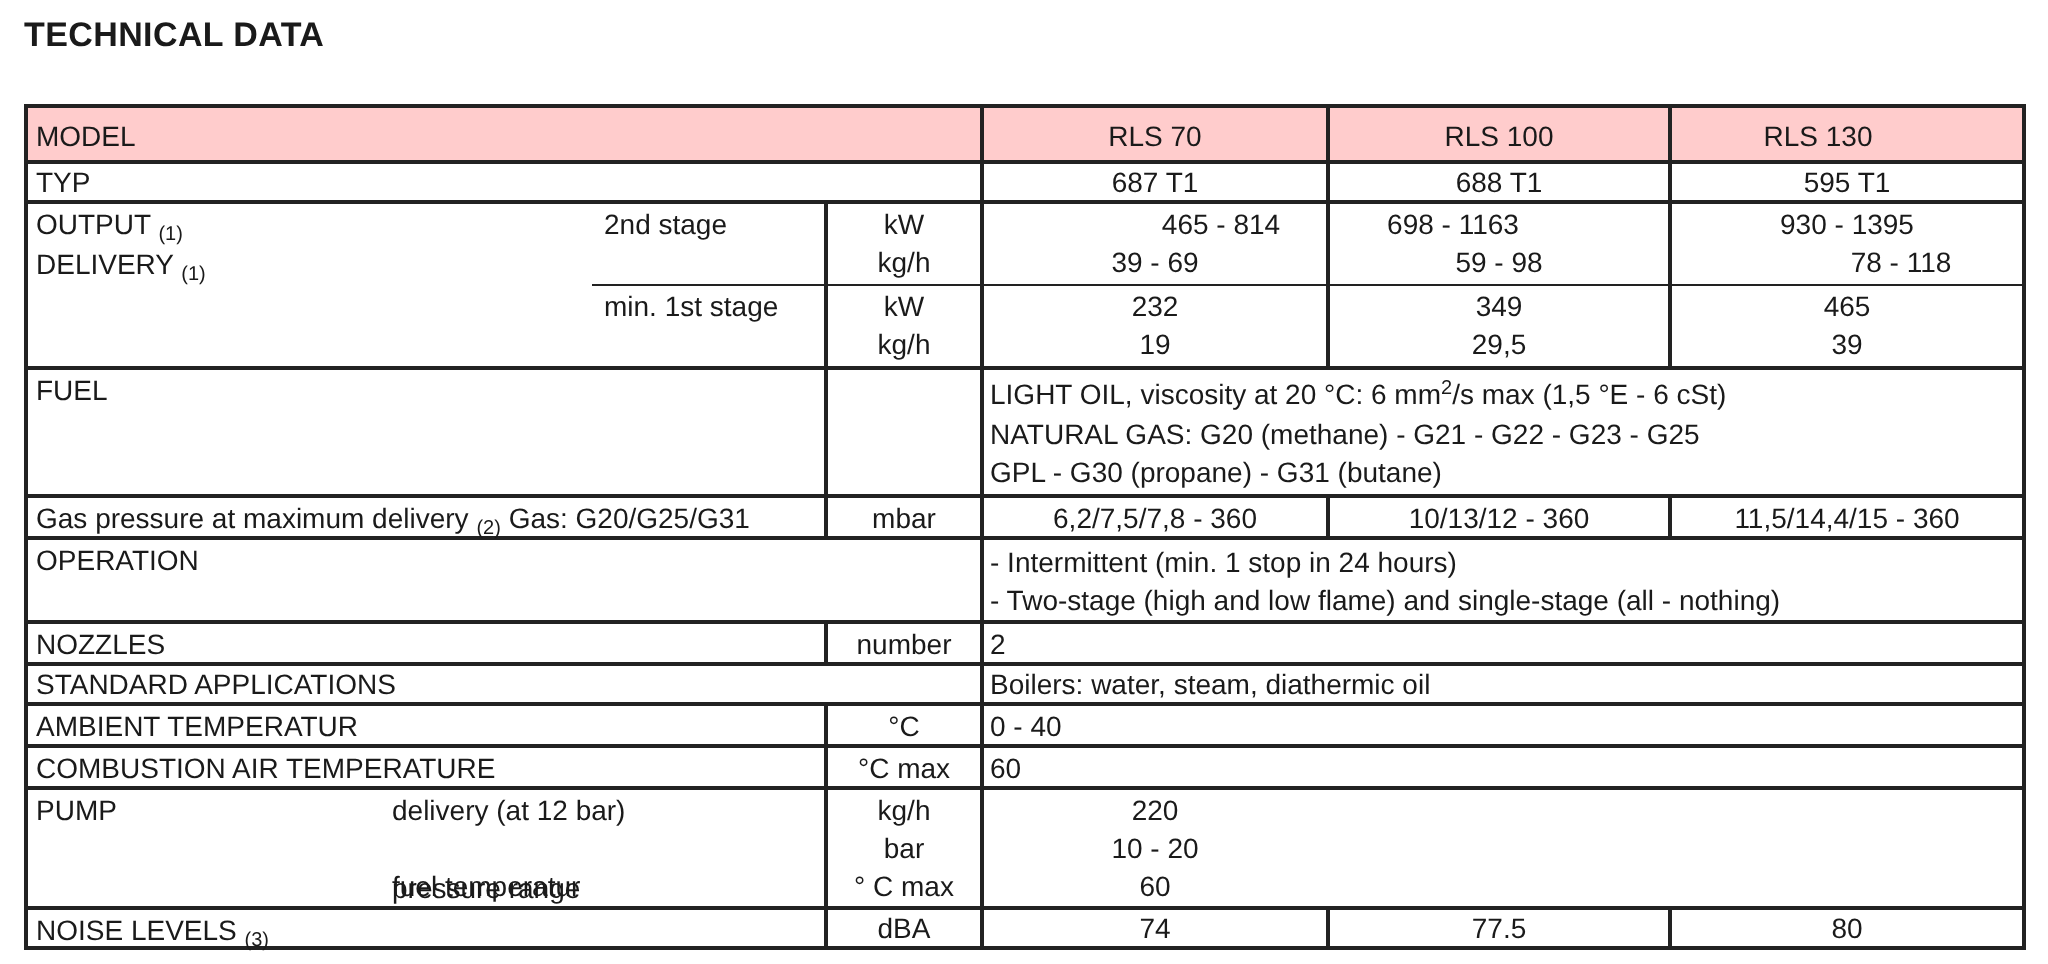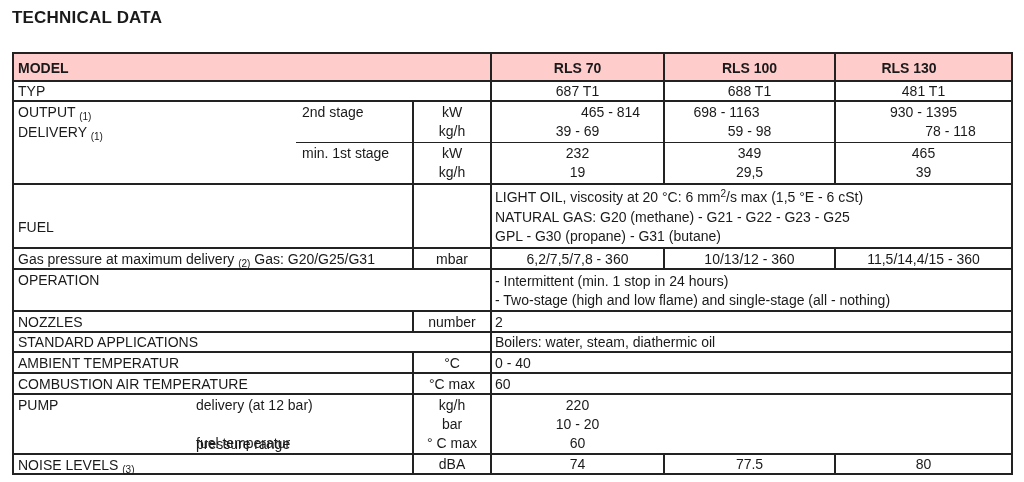--- a/index.html
+++ b/index.html
@@ -6,21 +6,21 @@
   body { width:1024px; height:482px; position:relative; overflow:hidden;
          font-family:"Liberation Sans", sans-serif; color:#1a1a1a; font-size:14px; }
   .title { position:absolute; left:12px; top:8px; font-weight:bold; font-size:17px; letter-spacing:0.2px; }
   .tbl { position:absolute; left:12px; top:52px; width:1001px; height:423px;
          border:2px solid #222; box-sizing:border-box; }
   .c { position:absolute; box-sizing:border-box; line-height:20px; white-space:nowrap; }
   .hl { position:absolute; height:2px; background:#222; }
   .hlt { position:absolute; height:1px; background:#222; }
   .vl { position:absolute; width:2px; background:#222; }
   .hdr { position:absolute; left:0; top:0; width:997px; height:28px; background:#ffcccc; }
-  .b { font-weight:bold; }
+  .b { font-weight:normal; }
   .ctr { text-align:center; }
   sub { font-size:10px; vertical-align:-3px; }
   sup { font-size:10px; vertical-align:5px; line-height:0; }
 </style>
 </head>
 <body>
 
 <div class="title">TECHNICAL DATA</div>
 
 <div class="tbl">
@@ -54,21 +54,21 @@
   <div class="vl" style="left:820px;top:399px;height:20px;"></div>
 
   <div class="c b" style="left:4px;top:4px;">MODEL</div>
   <div class="c b ctr" style="left:478px;top:4px;width:171px;">RLS 70</div>
   <div class="c b ctr" style="left:651px;top:4px;width:169px;">RLS 100</div>
   <div class="c b ctr" style="left:822px;top:4px;width:146px;">RLS 130</div>
 
   <div class="c" style="left:4px;top:27px;">TYP</div>
   <div class="c ctr" style="left:478px;top:27px;width:171px;">687 T1</div>
   <div class="c ctr" style="left:651px;top:27px;width:169px;">688 T1</div>
-  <div class="c ctr" style="left:822px;top:27px;width:175px;">481 T1</div>
+  <div class="c ctr" style="left:822px;top:27px;width:175px;">595 T1</div>
 
   <div class="c" style="left:4px;top:48px;"><span>OUTPUT</span> <sub>(1)</sub></div>
   <div class="c" style="left:4px;top:68px;"><span>DELIVERY</span> <sub>(1)</sub></div>
   <div class="c" style="left:288px;top:48px;">2nd stage</div>
   <div class="c ctr" style="left:400px;top:48px;width:76px;">kW</div>
   <div class="c ctr" style="left:400px;top:67px;width:76px;">kg/h</div>
   <div class="c ctr" style="left:478px;top:48px;width:171px;margin-left:33px;">465 - 814</div>
   <div class="c ctr" style="left:628px;top:48px;width:169px;">698 - 1163</div>
   <div class="c ctr" style="left:822px;top:48px;width:175px;">930 - 1395</div>
   <div class="c ctr" style="left:478px;top:67px;width:171px;">39 - 69</div>
@@ -78,21 +78,21 @@
   <div class="c" style="left:288px;top:89px;">min. 1st stage</div>
   <div class="c ctr" style="left:400px;top:89px;width:76px;">kW</div>
   <div class="c ctr" style="left:400px;top:108px;width:76px;">kg/h</div>
   <div class="c ctr" style="left:478px;top:89px;width:171px;">232</div>
   <div class="c ctr" style="left:651px;top:89px;width:169px;">349</div>
   <div class="c ctr" style="left:822px;top:89px;width:175px;">465</div>
   <div class="c ctr" style="left:478px;top:108px;width:171px;">19</div>
   <div class="c ctr" style="left:651px;top:108px;width:169px;">29,5</div>
   <div class="c ctr" style="left:822px;top:108px;width:175px;">39</div>
 
-  <div class="c" style="left:4px;top:131px;margin-top:32px;">FUEL</div>
+  <div class="c" style="left:4px;top:131px;">FUEL</div>
   <div class="c" style="left:481px;top:133px;"><span>LIGHT OIL, viscosity at 20 °C: 6 mm</span><sup>2</sup><span>/s max (1,5 °E - 6 cSt)</span></div>
   <div class="c" style="left:481px;top:153px;">NATURAL GAS: G20 (methane) - G21 - G22 - G23 - G25</div>
   <div class="c" style="left:481px;top:172px;">GPL - G30 (propane) - G31 (butane)</div>
 
   <div class="c" style="left:4px;top:195px;"><span>Gas pressure at maximum delivery</span> <sub>(2)</sub> <span>Gas: G20/G25/G31</span></div>
   <div class="c ctr" style="left:400px;top:195px;width:76px;">mbar</div>
   <div class="c ctr" style="left:478px;top:195px;width:171px;">6,2/7,5/7,8 - 360</div>
   <div class="c ctr" style="left:651px;top:195px;width:169px;">10/13/12 - 360</div>
   <div class="c ctr" style="left:822px;top:195px;width:175px;">11,5/14,4/15 - 360</div>
 

